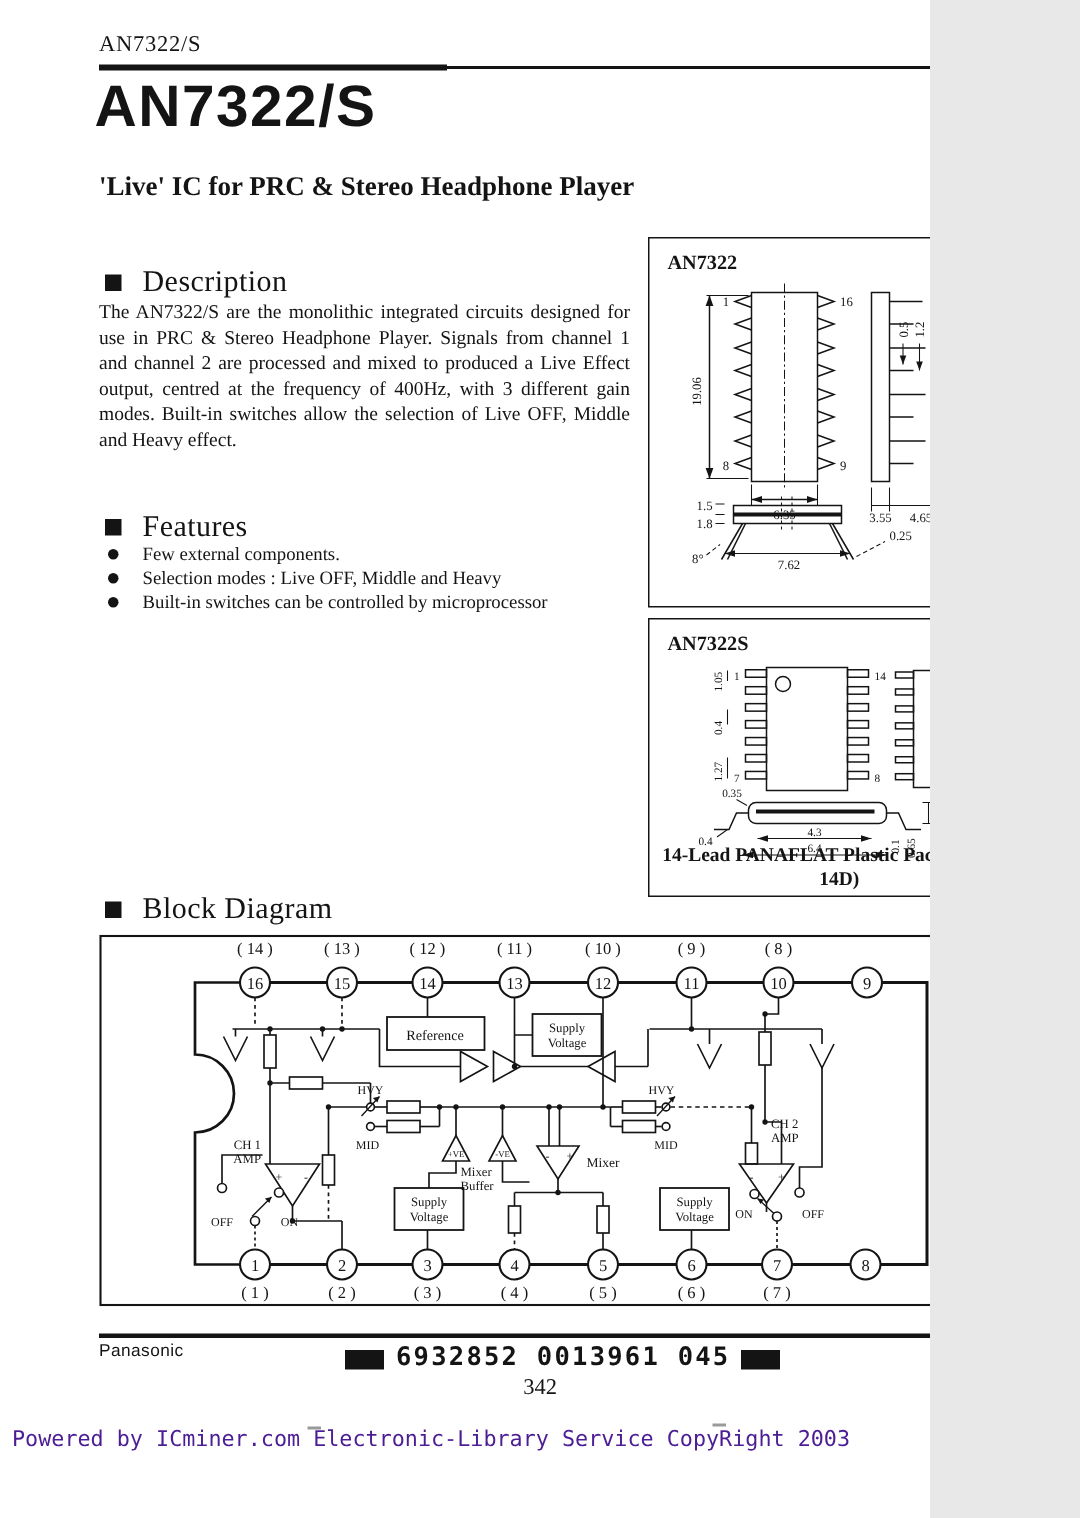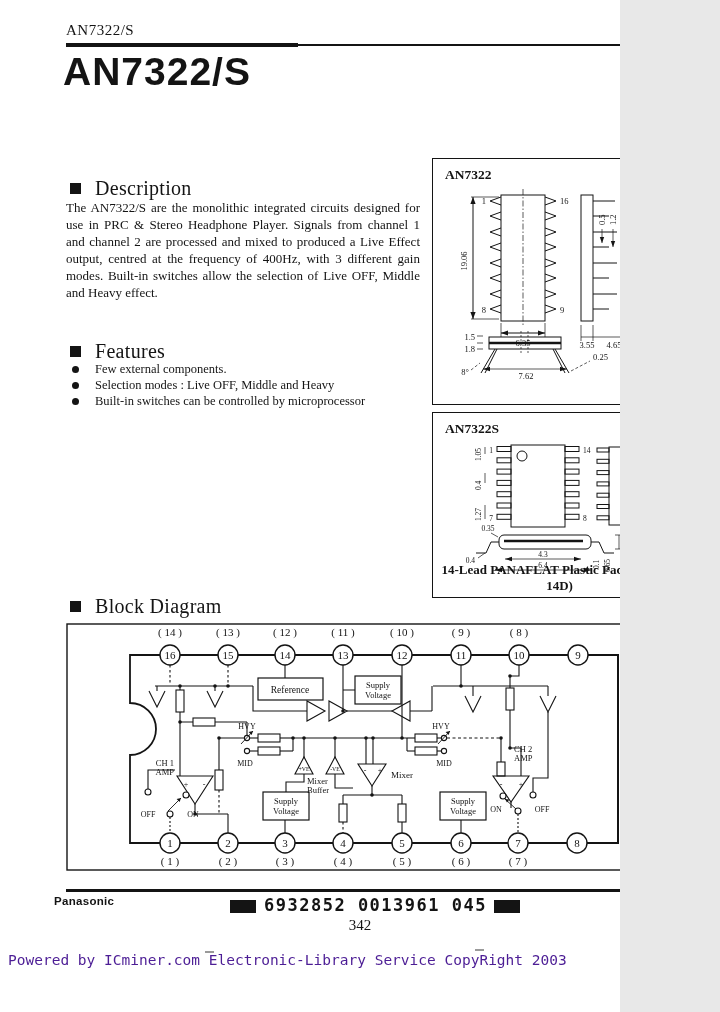--- a/index.html
+++ b/index.html
@@ -21,38 +21,39 @@
   .feat-row{left:66px;width:380px;height:16px;font-size:12.5px;}
   .dot{position:absolute;left:6px;top:4px;width:7px;height:7px;border-radius:50%;background:#141414;}
   .feat-txt{position:absolute;left:29px;top:0;}
   
   .pkg-box{border:1.5px solid #141414;background:#fff;}
   .pkg-name{position:absolute;left:12px;top:8px;font-size:13.5px;font-weight:bold;font-family:Liberation Serif, serif;}
   .pkg-unit{position:absolute;right:12px;top:8px;font-size:10px;font-weight:bold;}
   .pkg-cap{position:absolute;left:0;right:0;bottom:3px;text-align:center;font-size:13px;font-weight:bold;}
   svg text{font-family:"Liberation Serif",serif;fill:#141414;}
   
-  #brand{left:54px;top:895px;font-family:"Liberation Sans",sans-serif;font-weight:bold;font-size:11.5px;letter-spacing:.3px;}
+  #brand{left:66px;top:895px;font-family:"Liberation Sans",sans-serif;font-weight:normal;font-size:11.5px;letter-spacing:.3px;}
   #barcode-text{left:264px;top:895px;font-family:"DejaVu Sans Mono",monospace;font-weight:bold;
                 font-size:17px;letter-spacing:1.5px;}
   .bar-block{background:#141414;height:13px;}
   #page-number{left:340px;top:917px;width:40px;text-align:center;font-size:15px;}
   #watermark{left:8px;top:952px;font-family:"DejaVu Sans Mono",monospace;font-size:14.5px;color:#4c1d95;}
   .scan-dash{background:#9a9a9a;height:2px;width:9px;}
 </style>
 </head>
 <body>
 
 <div id="page">
 
   <div class="abs" id="model-header">AN7322/S</div>
   <div class="abs rule" style="left:66px;top:44px;width:590px;height:2px"></div>
   <div class="abs rule" style="left:66px;top:43px;width:232px;height:3.5px"></div>
 
   <div class="abs" id="page-title">AN7322/S</div>
+  <div class="abs" id="subtitle">'Live' IC for PRC &amp; Stereo Headphone Player</div>
 
   <div class="abs sq" style="left:70px;top:183px"></div>
   <div class="abs sec-head" style="left:95px;top:177px">Description</div>
   <div class="abs" id="desc-body">The AN7322/S are the monolithic integrated circuits designed for use in PRC &amp; Stereo Headphone Player. Signals from channel 1 and channel 2 are processed and mixed to produced a Live Effect output, centred at the frequency of 400Hz, with 3 different gain modes.  Built-in switches allow the selection of Live OFF, Middle and Heavy effect.</div>
 
   <div class="abs sq" style="left:70px;top:346px"></div>
   <div class="abs sec-head" style="left:95px;top:340px">Features</div>
   <div class="abs feat-row" style="top:362px">
     <span class="dot"></span>
     <span class="feat-txt">Few external components.</span>

